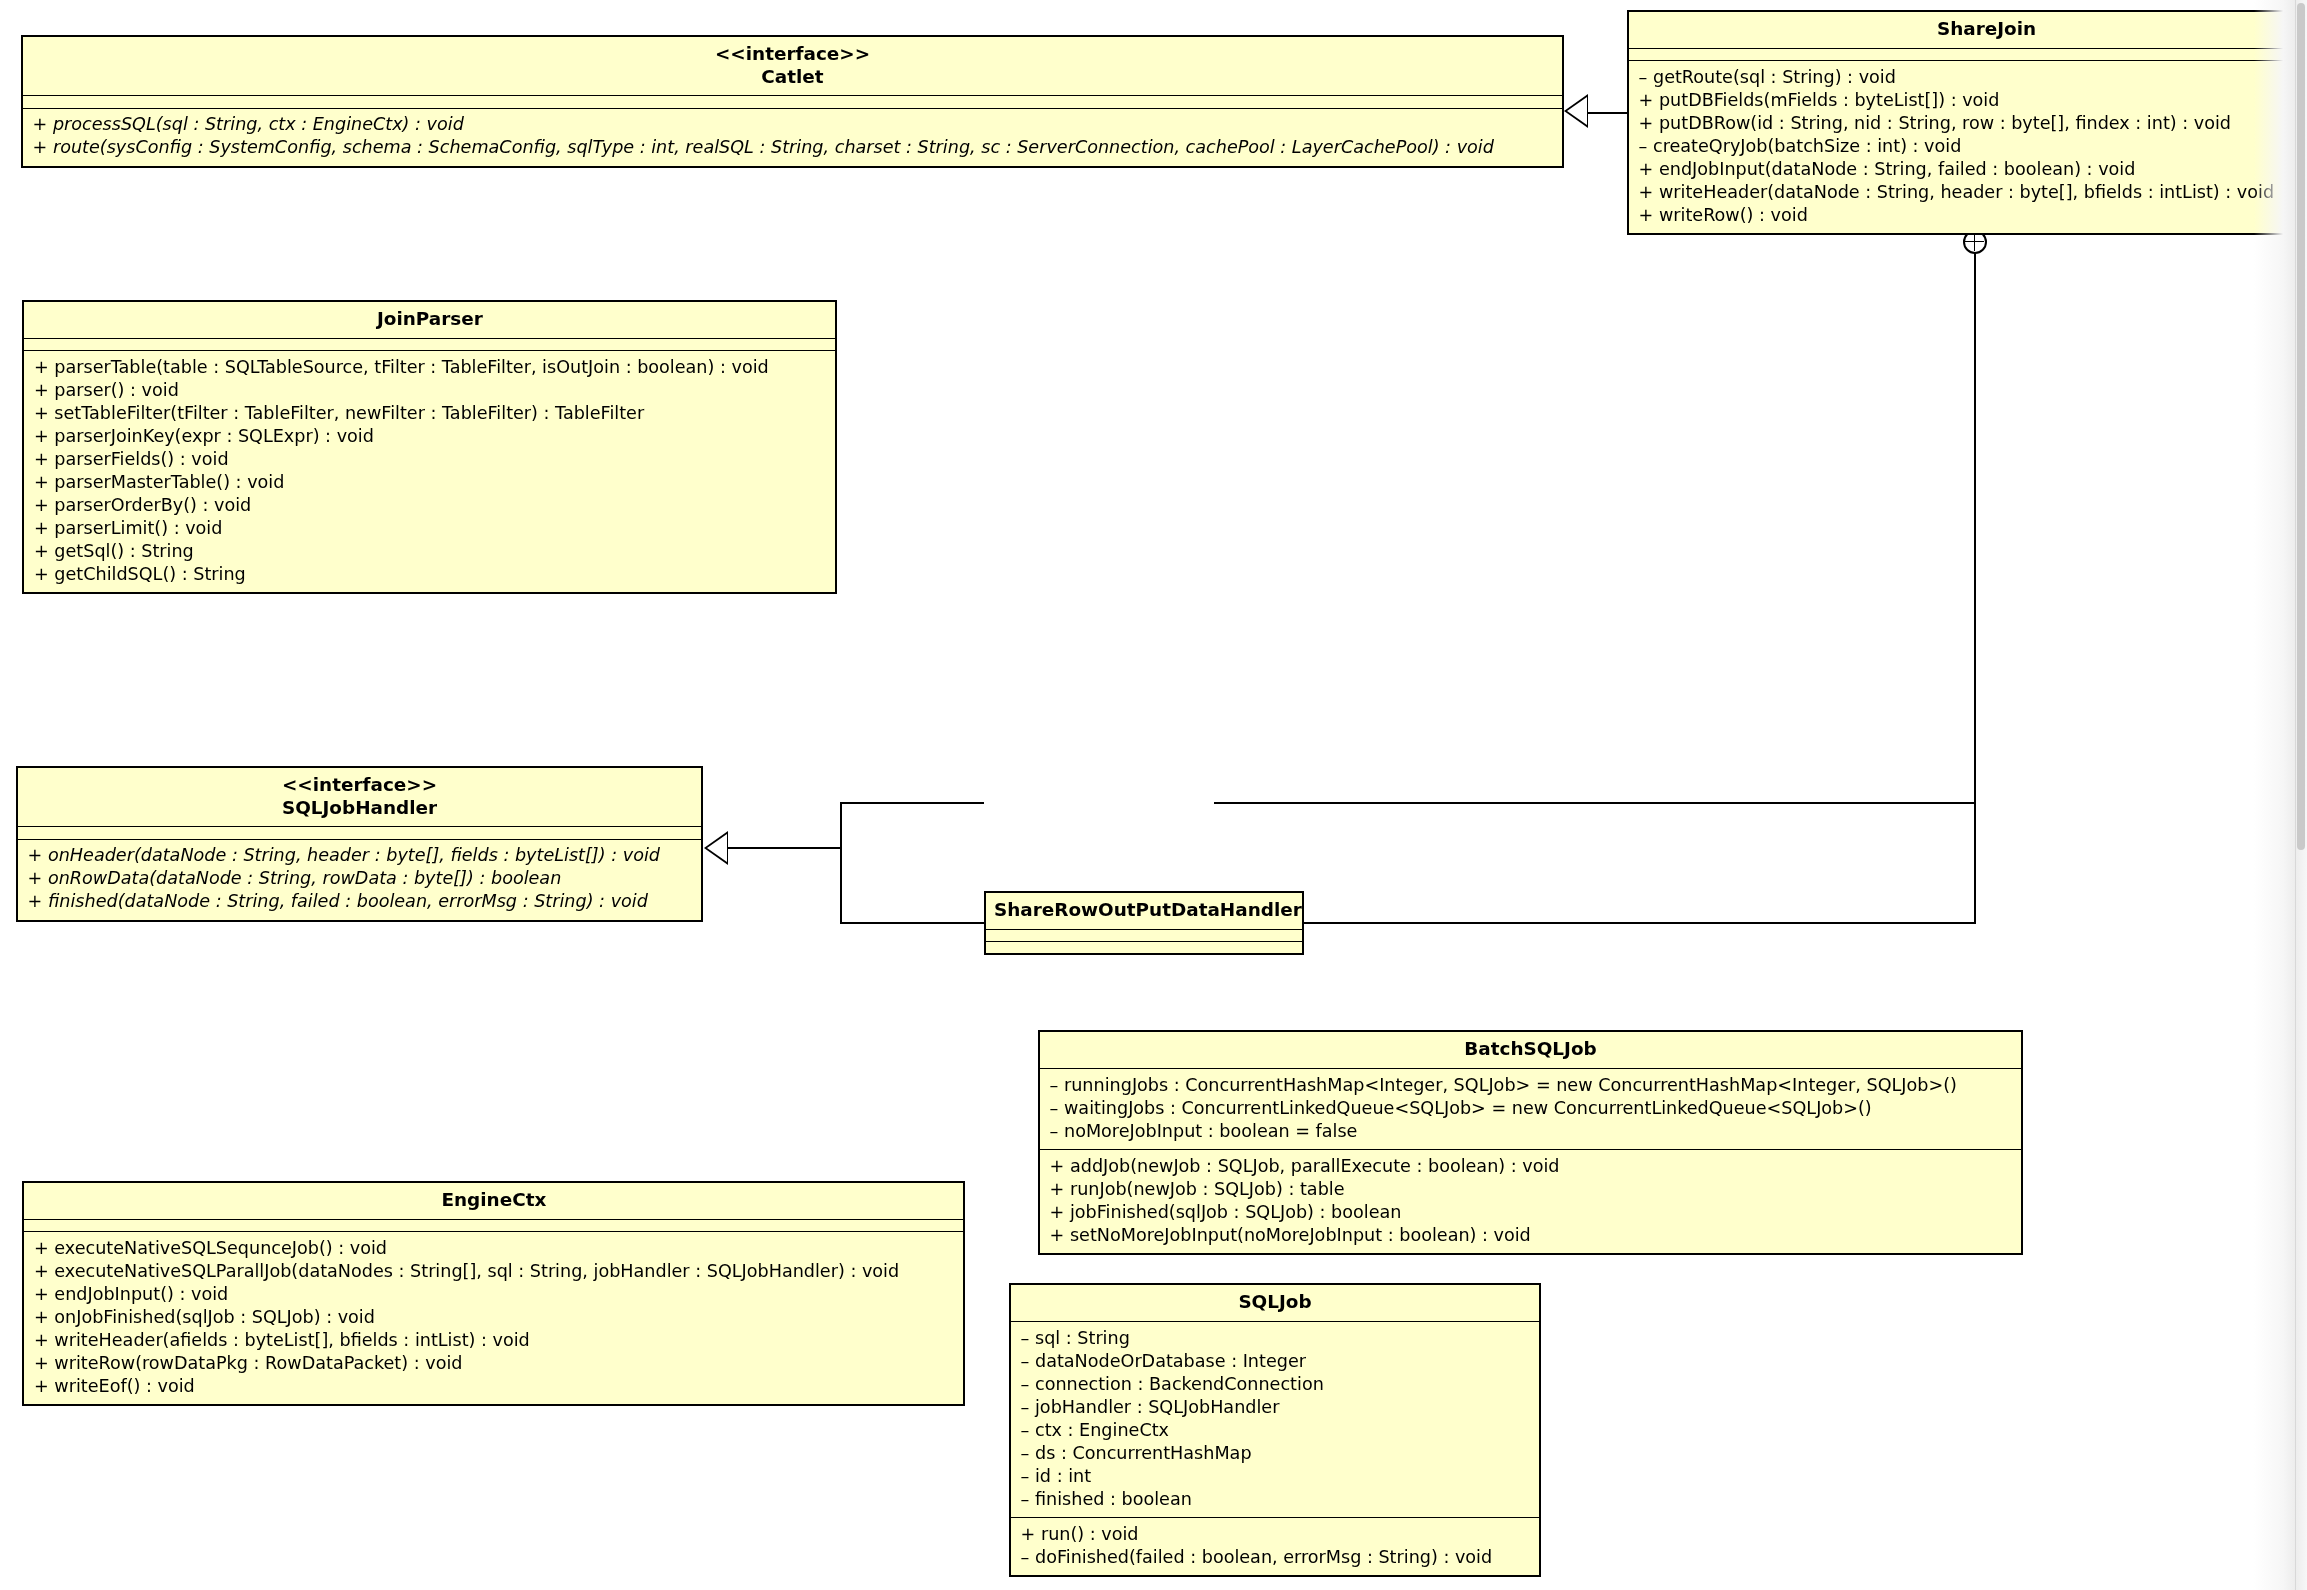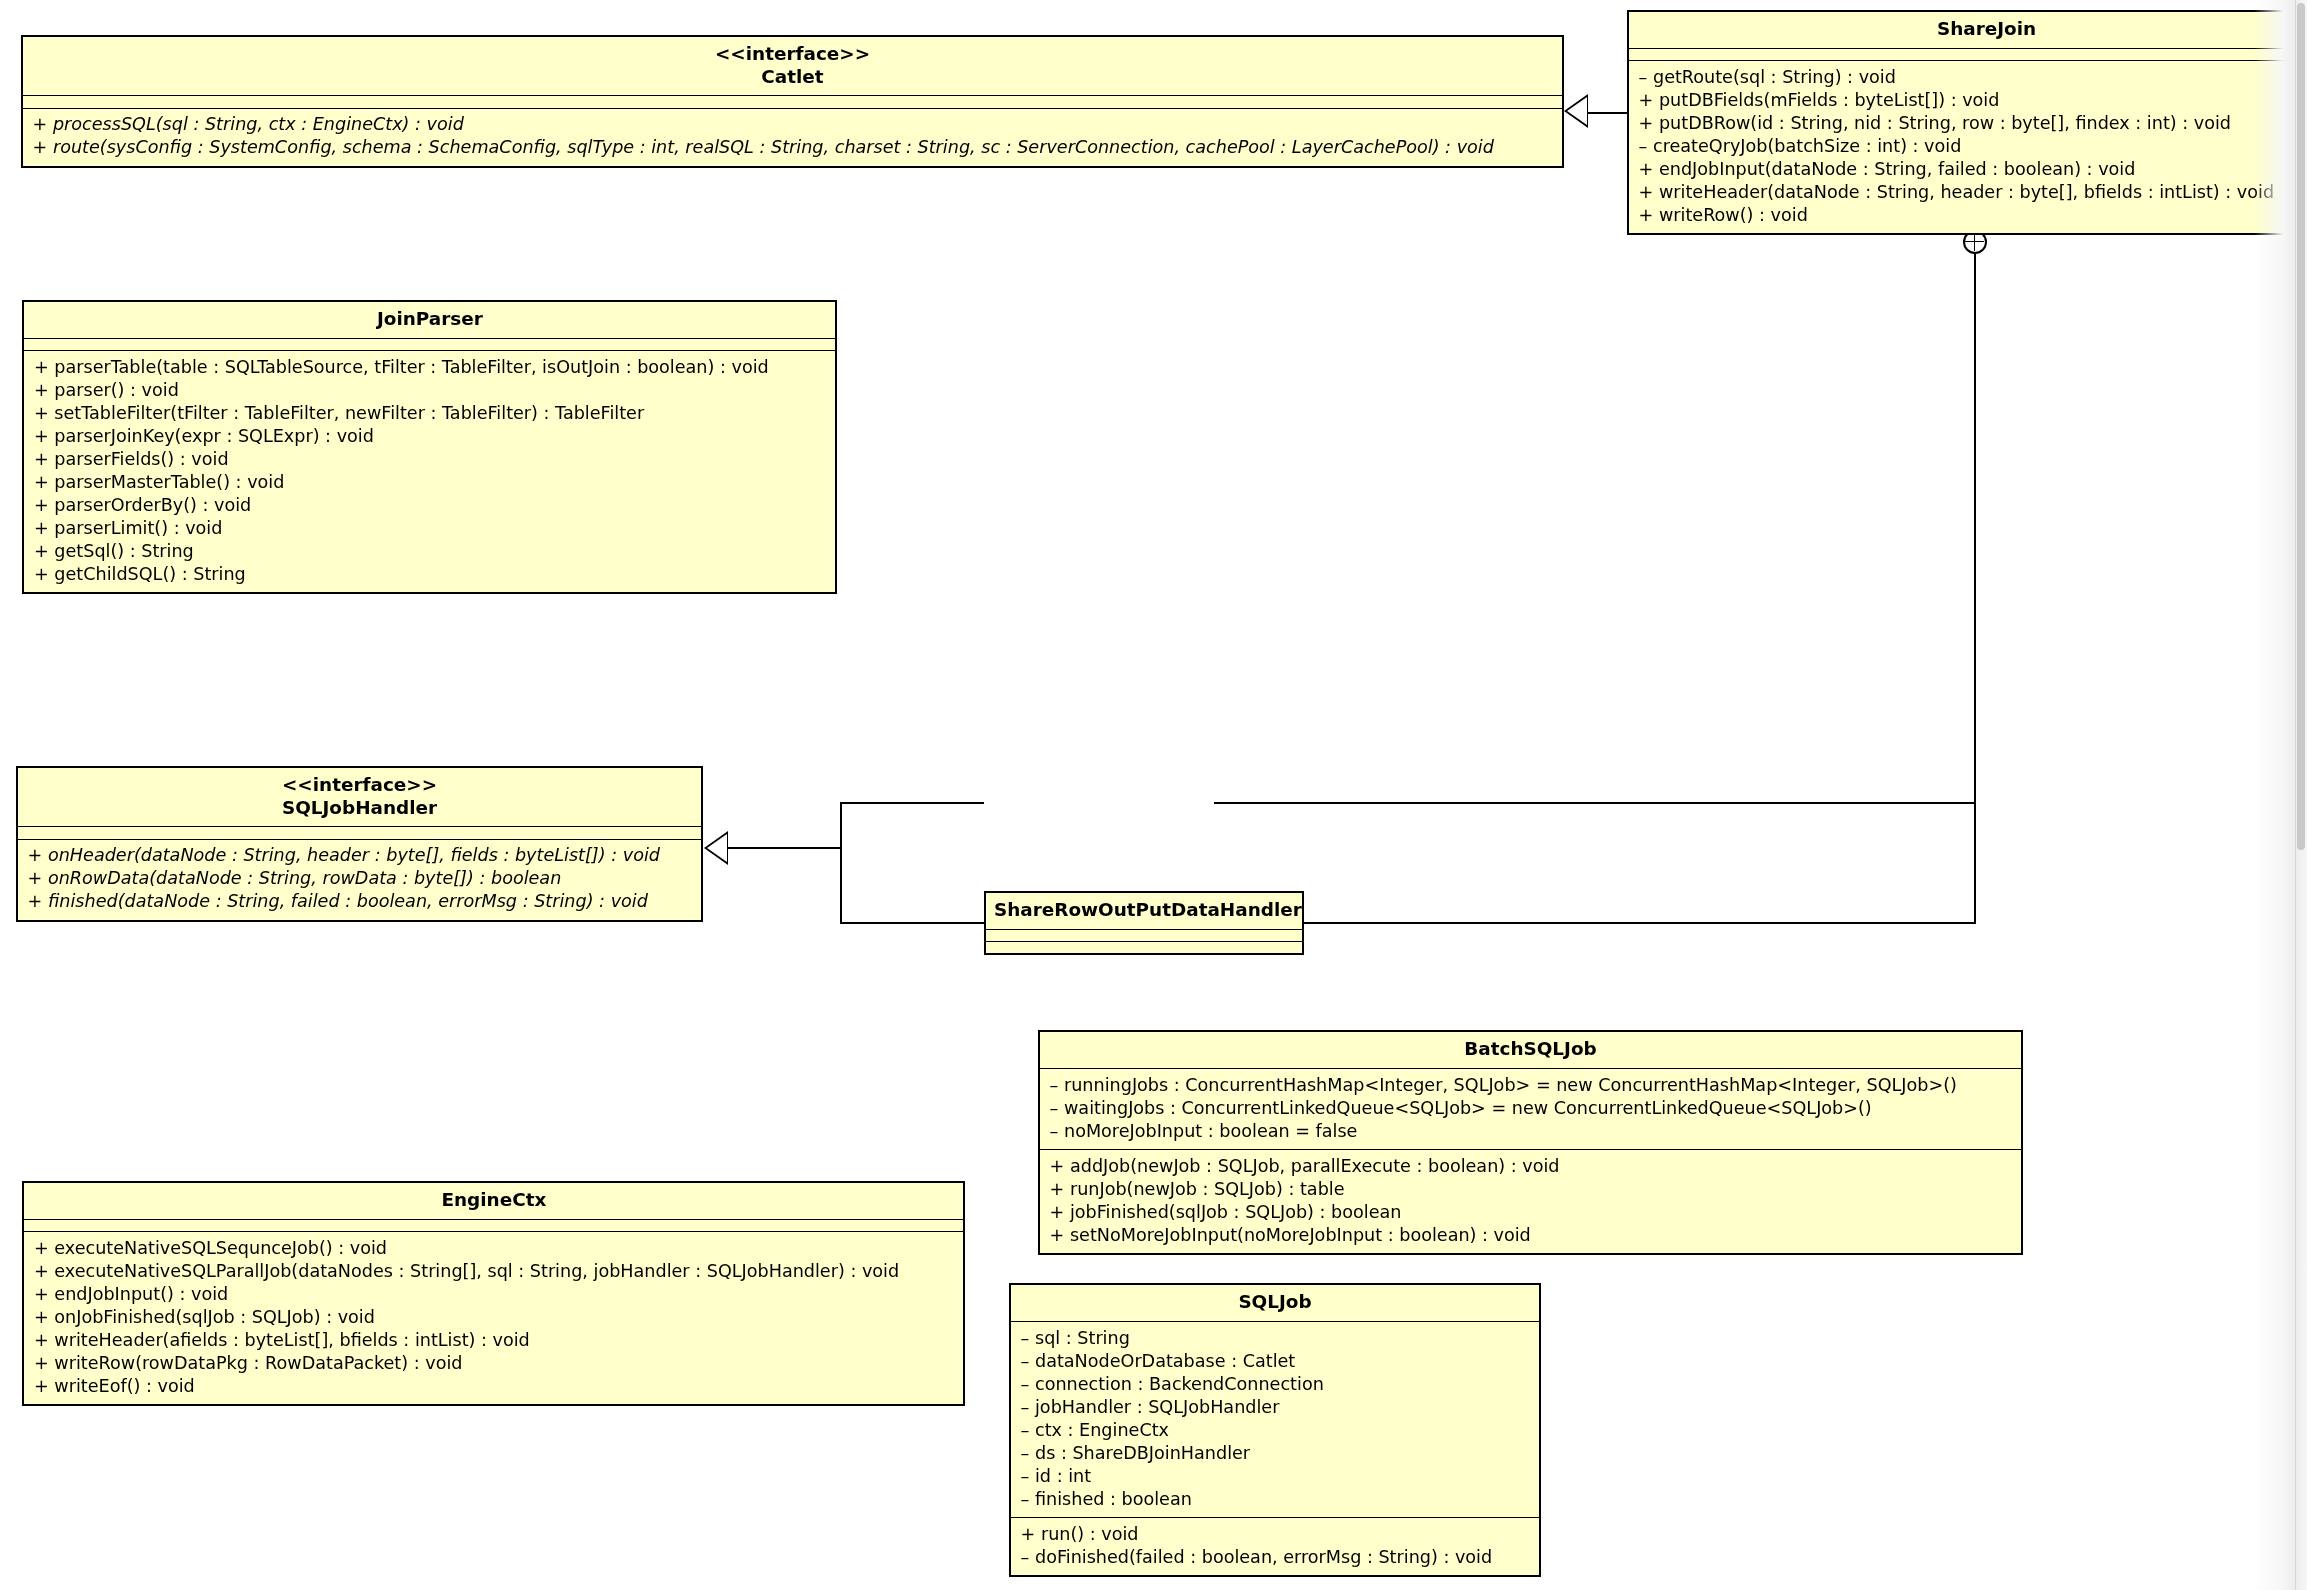--- a/index.html
+++ b/index.html
@@ -221,25 +221,25 @@
     </div>
   </div>
 
   <div class="uml" style="left:1009px;top:1283px;width:532px;">
     <div class="title">
       <span>SQLJob</span>
     </div>
     <div class="sep"></div>
     <div class="compartment">
       <div class="row">– sql : String</div>
-      <div class="row">– dataNodeOrDatabase : Catlet</div>
+      <div class="row">– dataNodeOrDatabase : Integer</div>
       <div class="row">– connection : BackendConnection</div>
       <div class="row">– jobHandler : SQLJobHandler</div>
       <div class="row">– ctx : EngineCtx</div>
-      <div class="row">– ds : ShareDBJoinHandler</div>
+      <div class="row">– ds : ConcurrentHashMap</div>
       <div class="row">– id : int</div>
       <div class="row">– finished : boolean</div>
     </div>
     <div class="sep"></div>
     <div class="compartment">
       <div class="row">+ run() : void</div>
       <div class="row">– doFinished(failed : boolean, errorMsg : String) : void</div>
     </div>
   </div>
 

